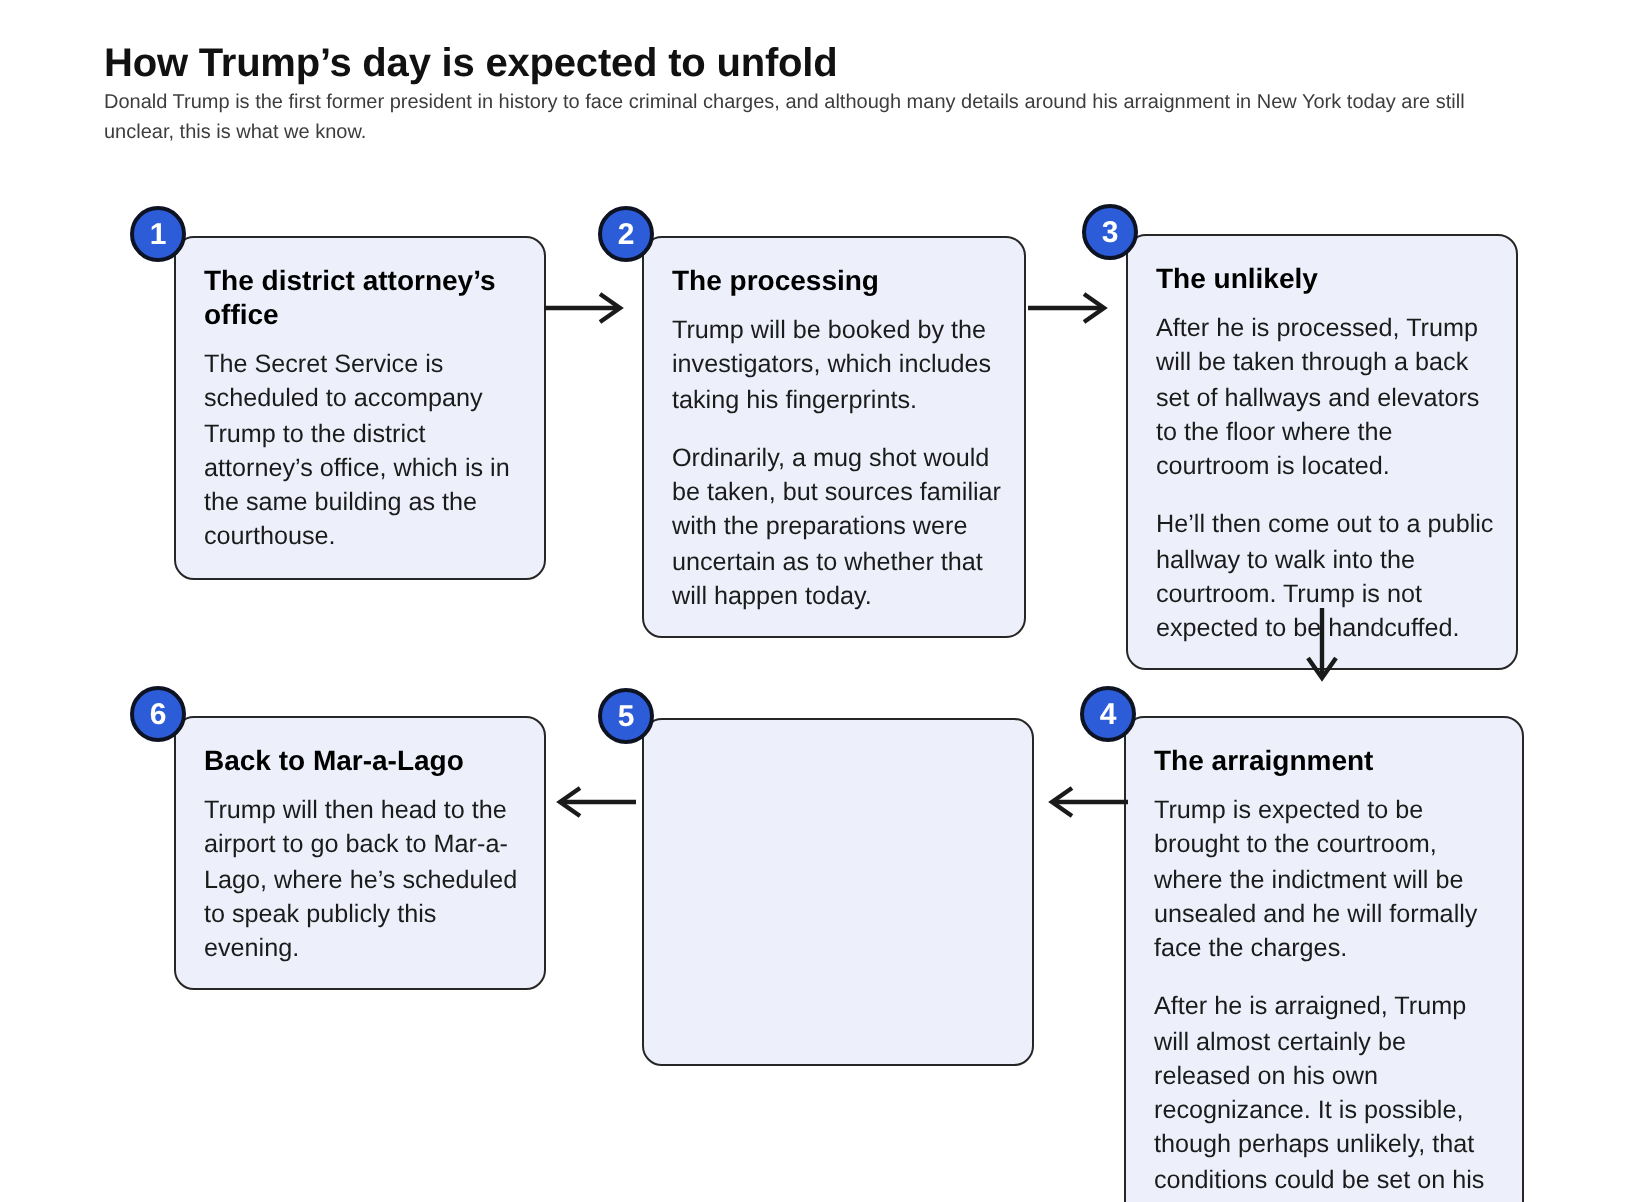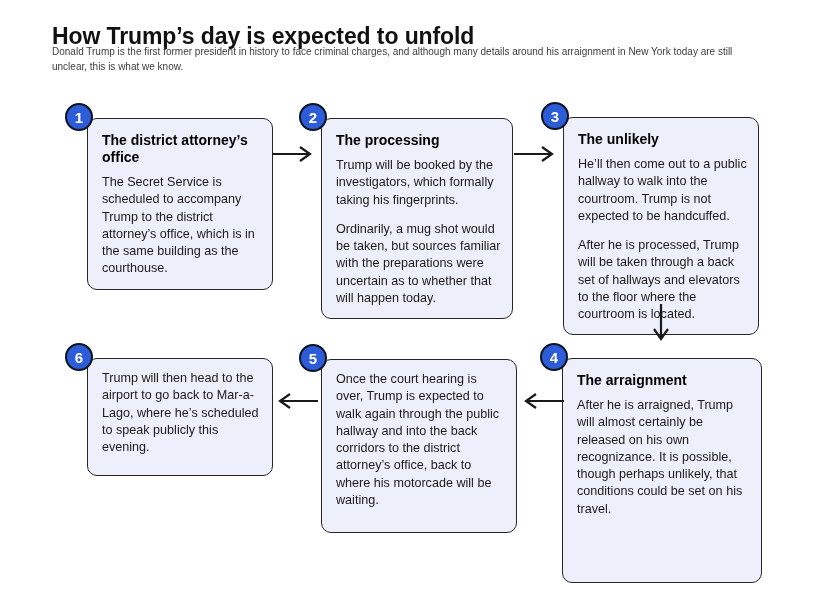--- a/index.html
+++ b/index.html
@@ -18,21 +18,21 @@
     height: 601px;
     position: relative;
     background: #ffffff;
     font-family: "Liberation Sans", sans-serif;
     overflow: hidden;
   }
   .page-title {
     position: absolute;
     left: 52px;
     top: 8px;
-    font-size: 23px;
+    font-size: 20px;
     font-weight: 700;
     color: var(--ink);
     letter-spacing: -0.1px;
   }
   .page-subtitle {
     position: absolute;
     left: 52px;
     top: 35px;
     width: 700px;
     font-size: 10px;
@@ -106,51 +106,50 @@
     <div class="card-title">The district attorney’s office</div>
     <div class="card-body">
       <p>The Secret Service is scheduled to accompany Trump to the district attorney’s office, which is in the same building as the courthouse.</p>
     </div>
   </div>
 
   <div class="card card-2">
     <div class="badge">2</div>
     <div class="card-title">The processing</div>
     <div class="card-body">
-      <p>Trump will be booked by the investigators, which formally taking his fingerprints.</p>
+      <p>Trump will be booked by the investigators, which includes taking his fingerprints.</p>
       <p>Ordinarily, a mug shot would be taken, but sources familiar with the preparations were uncertain as to whether that will happen today.</p>
     </div>
   </div>
 
   <div class="card card-3">
     <div class="badge">3</div>
     <div class="card-title">The unlikely</div>
     <div class="card-body">
+      <p>After he is processed, Trump will be taken through a back set of hallways and elevators to the floor where the courtroom is located.</p>
       <p>He’ll then come out to a public hallway to walk into the courtroom. Trump is not expected to be handcuffed.</p>
-      <p>After he is processed, Trump will be taken through a back set of hallways and elevators to the floor where the courtroom is located.</p>
     </div>
   </div>
 
   <div class="card card-4">
     <div class="badge">4</div>
     <div class="card-title">The arraignment</div>
     <div class="card-body">
+      <p>Trump is expected to be brought to the courtroom, where the indictment will be unsealed and he will formally face the charges.</p>
       <p>After he is arraigned, Trump will almost certainly be released on his own recognizance. It is possible, though perhaps unlikely, that conditions could be set on his travel.</p>
     </div>
   </div>
 
   <div class="card card-5">
     <div class="badge">5</div>
-    <div class="card-body">
-      <p>Once the court hearing is over, Trump is expected to walk again through the public hallway and into the back corridors to the district attorney’s office, back to where his motorcade will be waiting.</p>
-    </div>
   </div>
 
   <div class="card card-6">
     <div class="badge">6</div>
+    <div class="card-title">Back to Mar-a-Lago</div>
     <div class="card-body">
       <p>Trump will then head to the airport to go back to Mar-a-Lago, where he’s scheduled to speak publicly this evening.</p>
     </div>
   </div>
 
   <div class="arrow arrow-1">
     <svg width="46" height="20" viewBox="0 0 46 20" fill="none">
       <path d="M0 10 H37" stroke="#1a1a1a" stroke-width="2.2"></path>
       <path d="M28 3 L38 10 L28 17" stroke="#1a1a1a" stroke-width="2.2" fill="none"></path>
     </svg>

